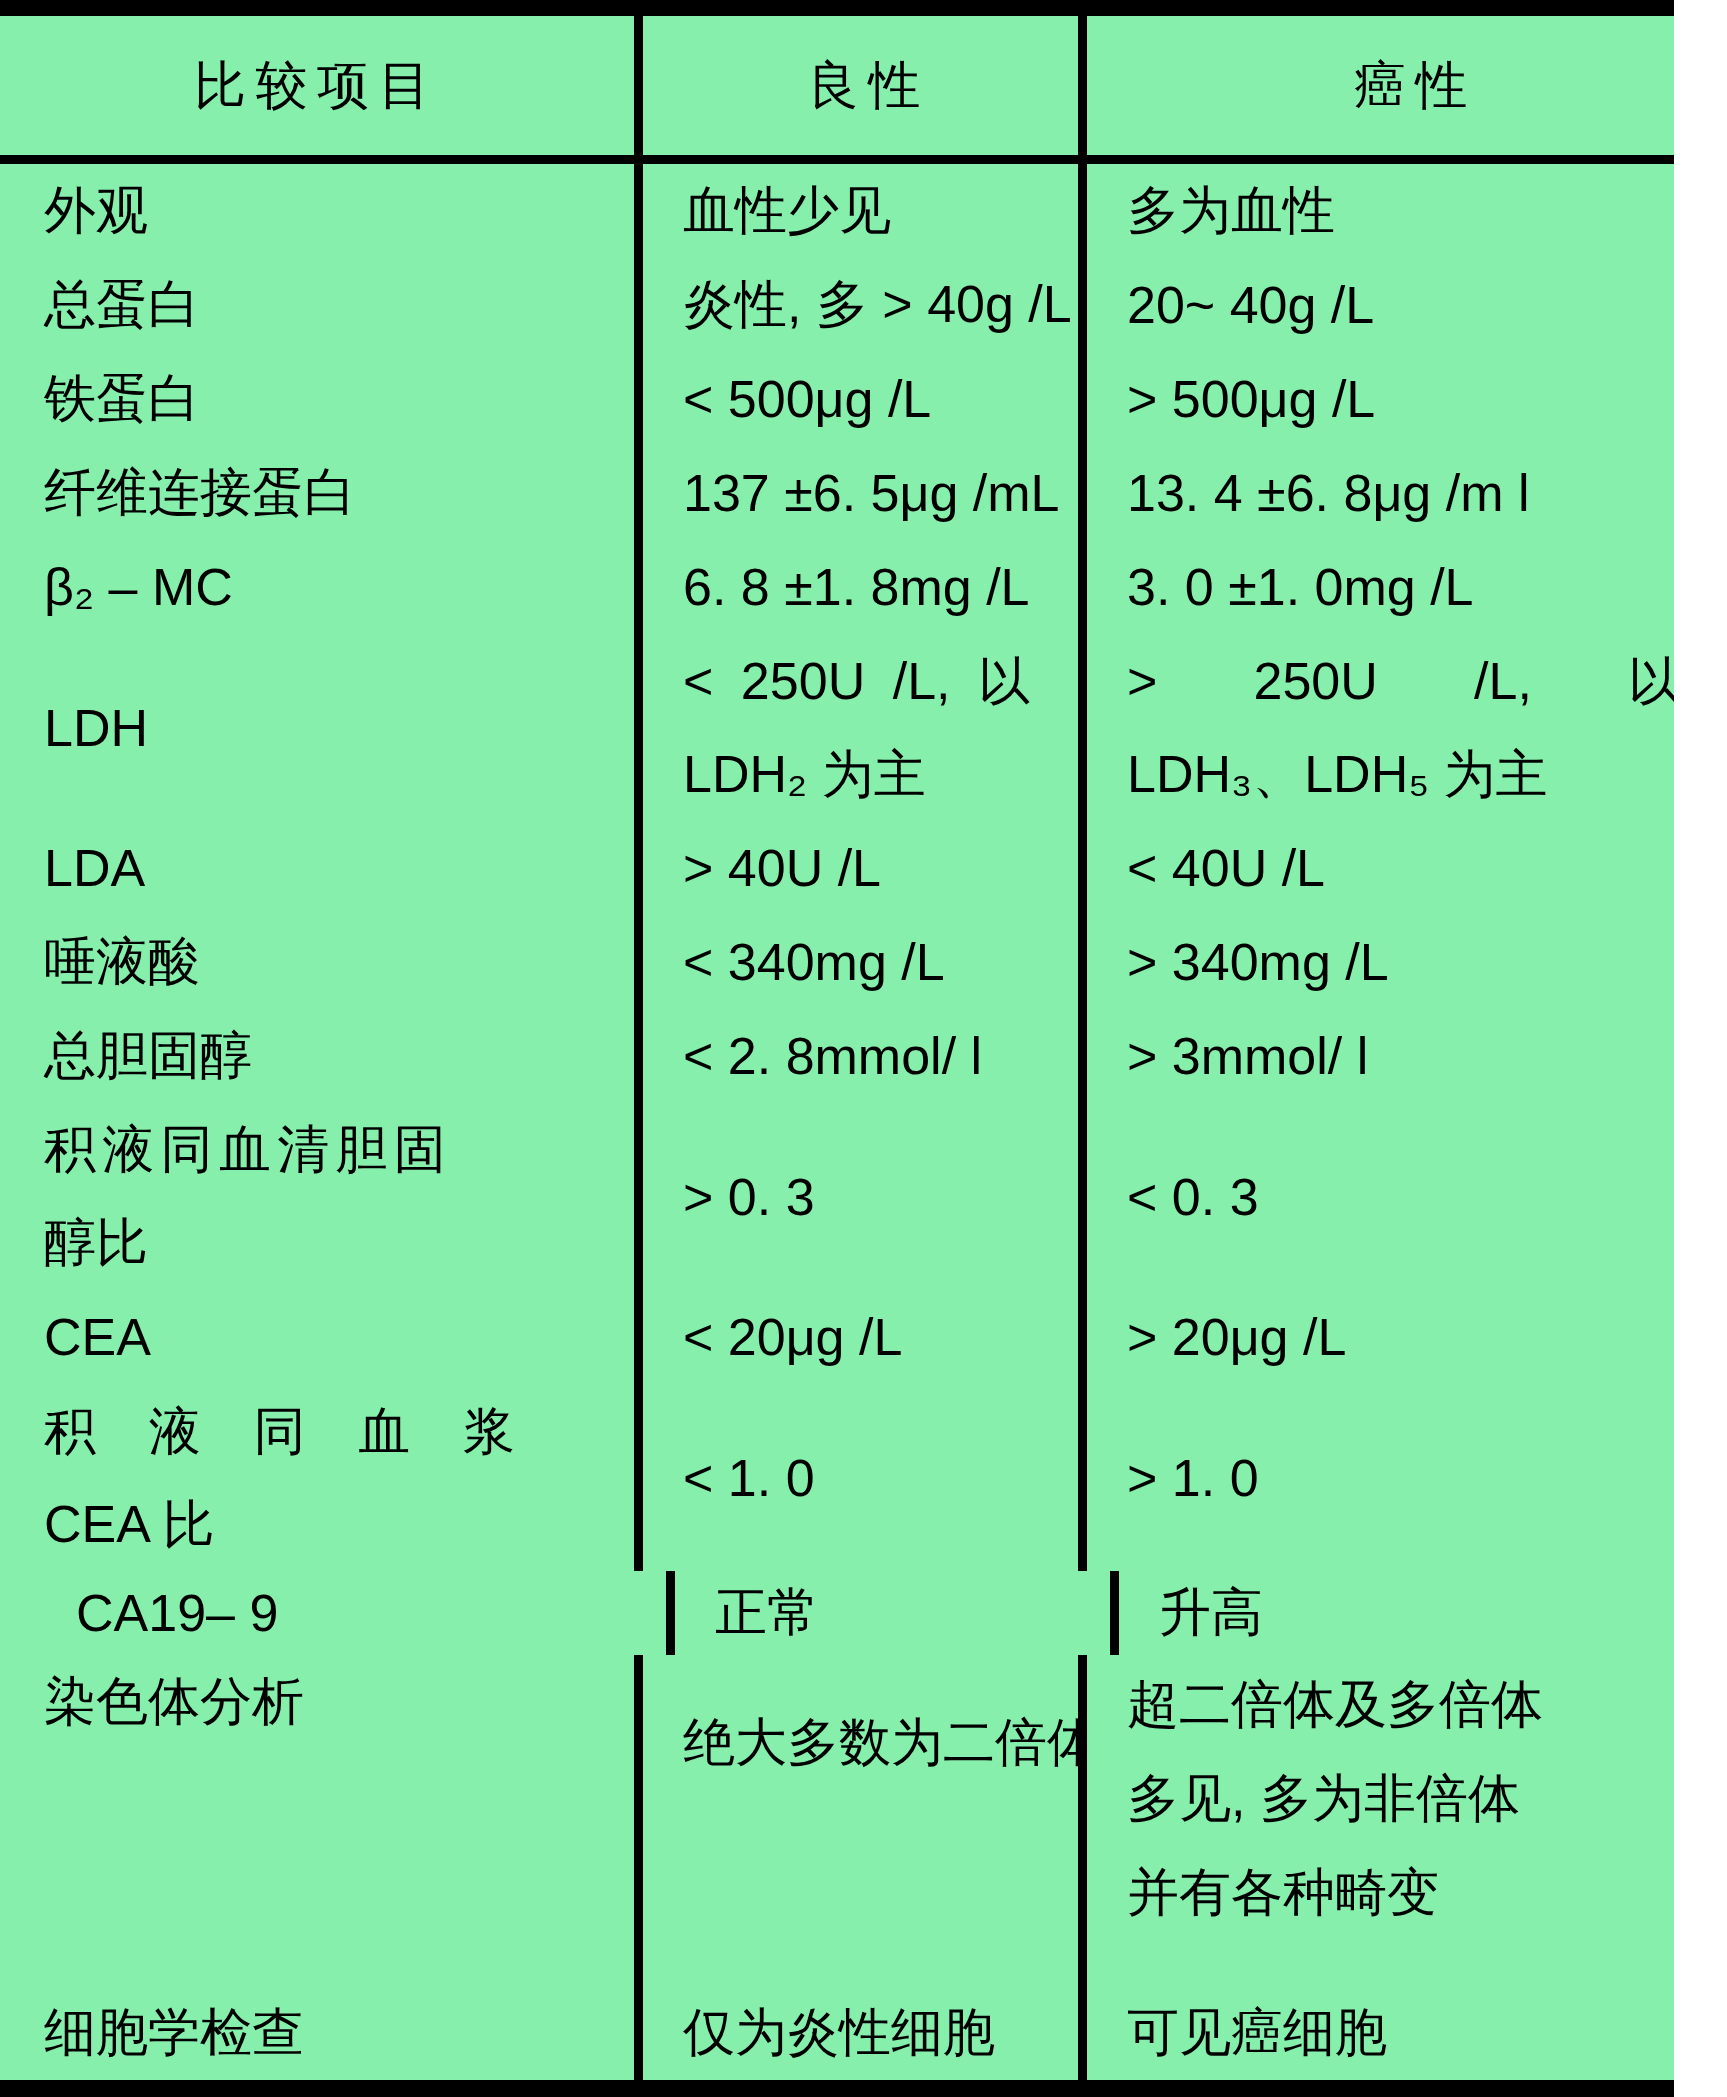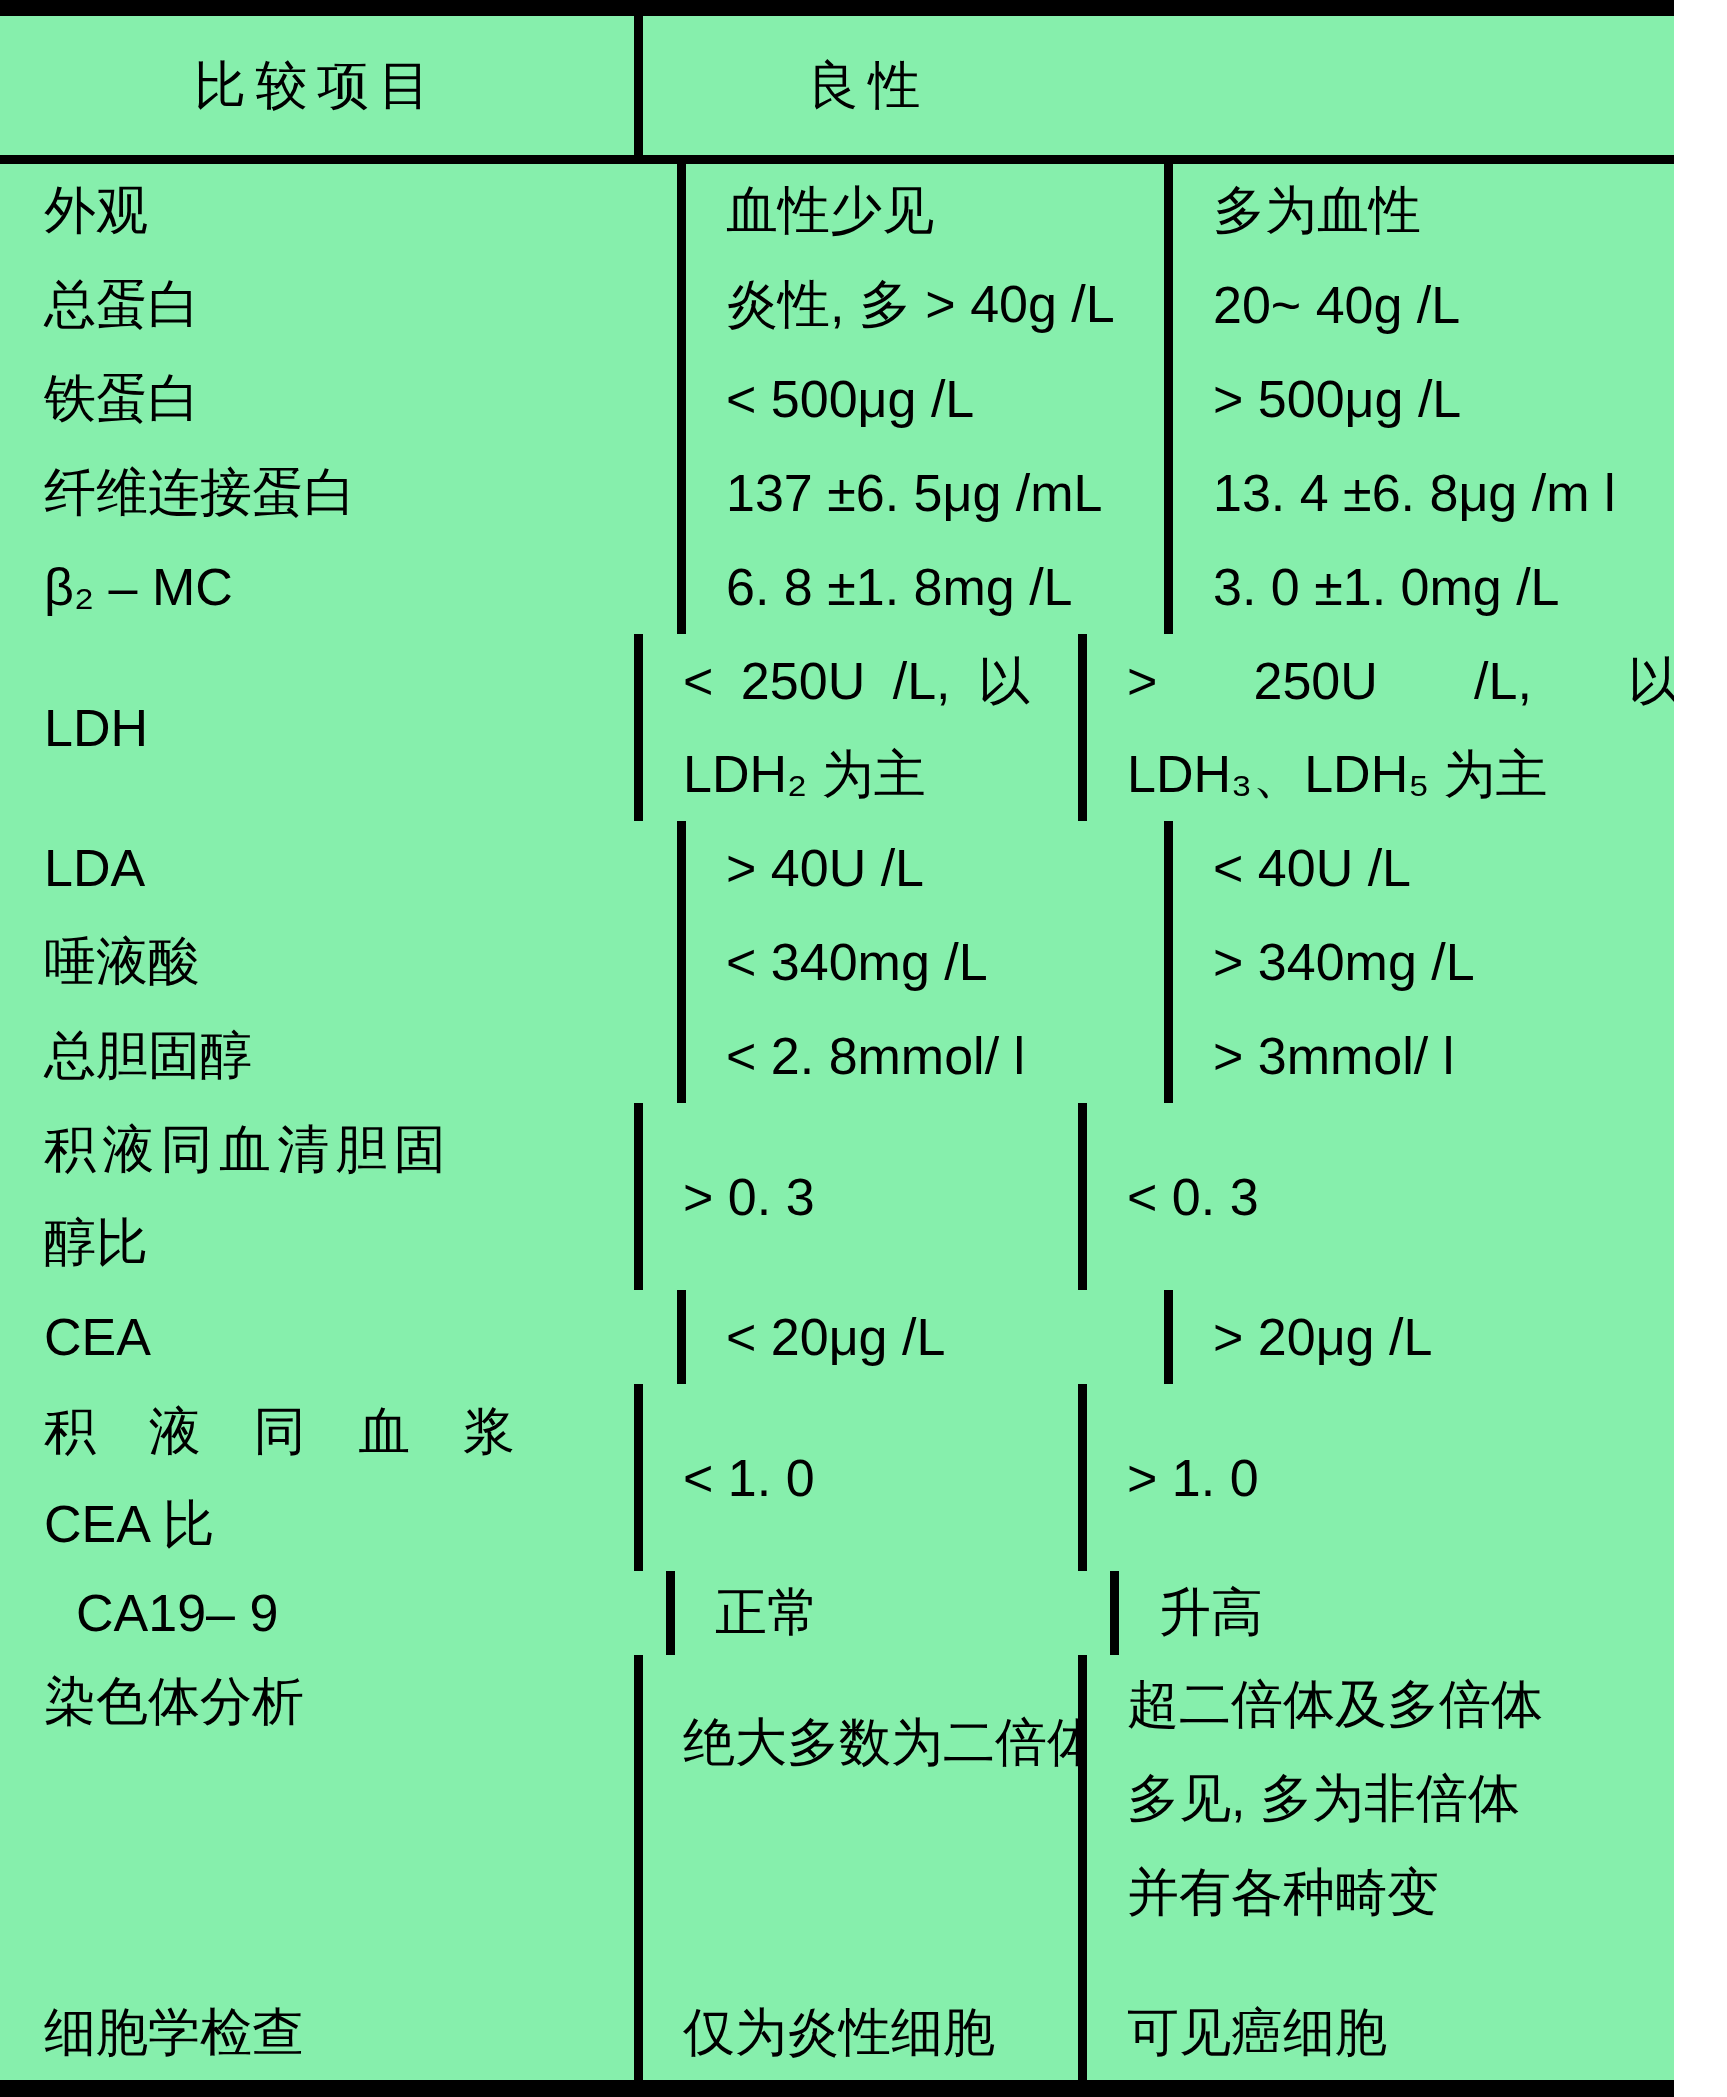--- a/index.html
+++ b/index.html
@@ -34,21 +34,21 @@
     white-space: nowrap;
   }
   .c2, .c3 { border-left: 9.5px solid #000; padding-left: 40px; }
 
   
   .hdr { height: 148px; box-sizing: border-box; border-bottom: 9.5px solid #000; }
   .hdr .cell { justify-content: center; padding-left: 0; letter-spacing: 9.5px; }
   .hdr .c2, .hdr .c3 { padding-left: 16px; }
 
   
-  .h1 { height: 94px; gap: 43px; }
+  .h1 { height: 94px; }
   .h2 { height: 187px; }
   .h13 { height: 84px; padding-left: 32px; }
   .h14 { height: 326px; text-align: center; }
   .h15 { height: 103px; }
 
   .lines {
     display: flex; flex-direction: column; justify-content: center;
     width: 100%; height: 100%;
   }
   .line { height: 94px; display: flex; align-items: center; }
@@ -70,20 +70,21 @@
 </style>
 </head>
 <body>
 
 <div class="page">
   <div class="tbl">
 
     <div class="row hdr">
       <div class="cell c1">比较项目</div>
       <div class="cell c2">良性</div>
+      <div class="cell c3">癌性</div>
     </div>
 
     <div class="row h1">
       <div class="cell c1">外观</div>
       <div class="cell c2">血性少见</div>
       <div class="cell c3">多为血性</div>
     </div>
 
     <div class="row h1">
       <div class="cell c1">总蛋白</div>

